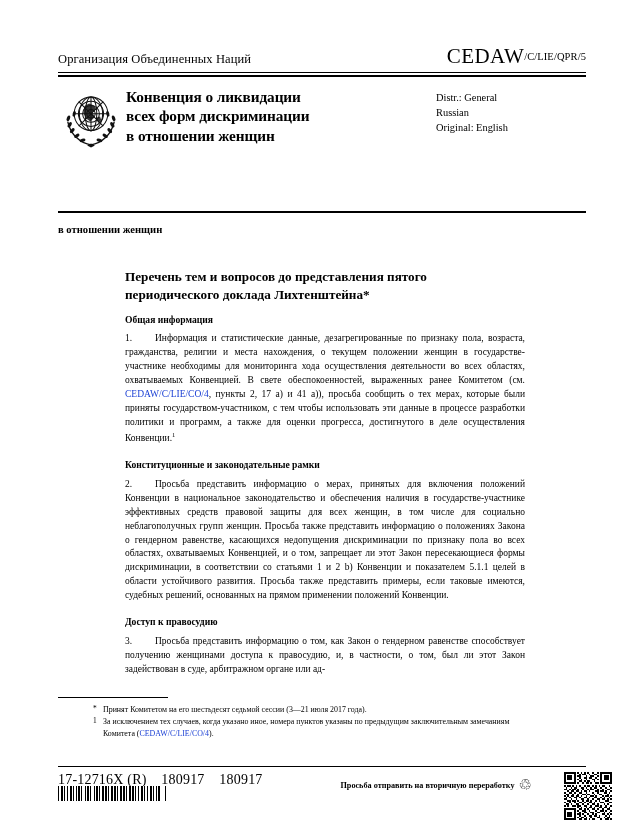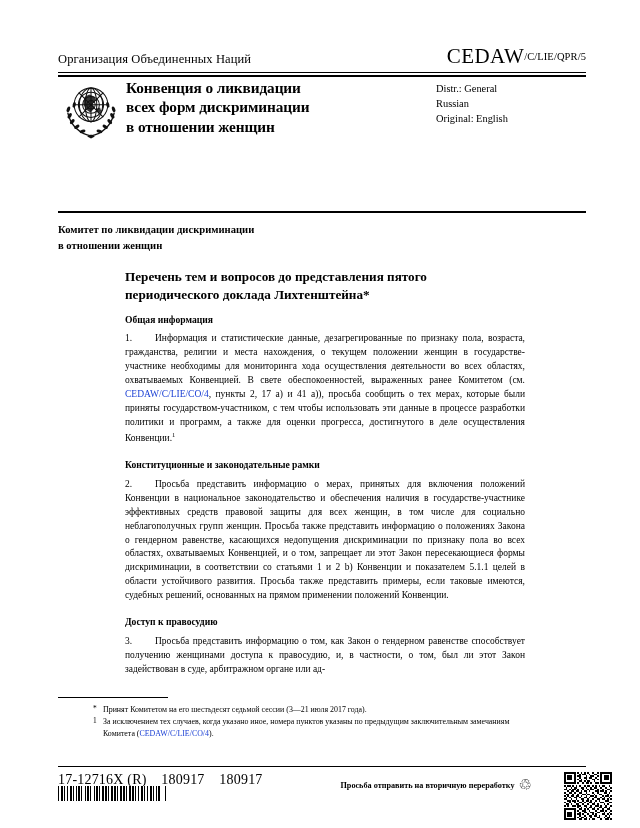--- a/index.html
+++ b/index.html
@@ -53,21 +53,21 @@
     border-top: 0.7px solid #000;
     margin-top: 1px;
   }
   .rule-thick {
     border-top: 2.2px solid #000;
     margin-top: 1.5px;
   }
 
   .title-block {
     display: flex;
-    margin-top: 0;
+    margin-top: 9px;
   }
   .emblem {
     width: 66px;
     height: 62px;
     flex: 0 0 66px;
     margin-top: 2px;
   }
   .conv-title {
     flex: 1 1 auto;
     font-weight: bold;
@@ -291,21 +291,20 @@
       <div class="distr">
         <div>Distr.: General</div>
         <div>Russian</div>
         <div>Original: English</div>
       </div>
     </div>
   </div>
 
   <div class="committee-rule"></div>
   <div class="committee-name">
-    <div>Комитет по ликвидации дискриминации</div>
     <div>в отношении женщин</div>
   </div>
 
   <div class="doc-title">
     <div>Перечень тем и вопросов до представления пятого</div>
     <div>периодического доклада Лихтенштейна*</div>
   </div>
 
   <div class="content">
 

